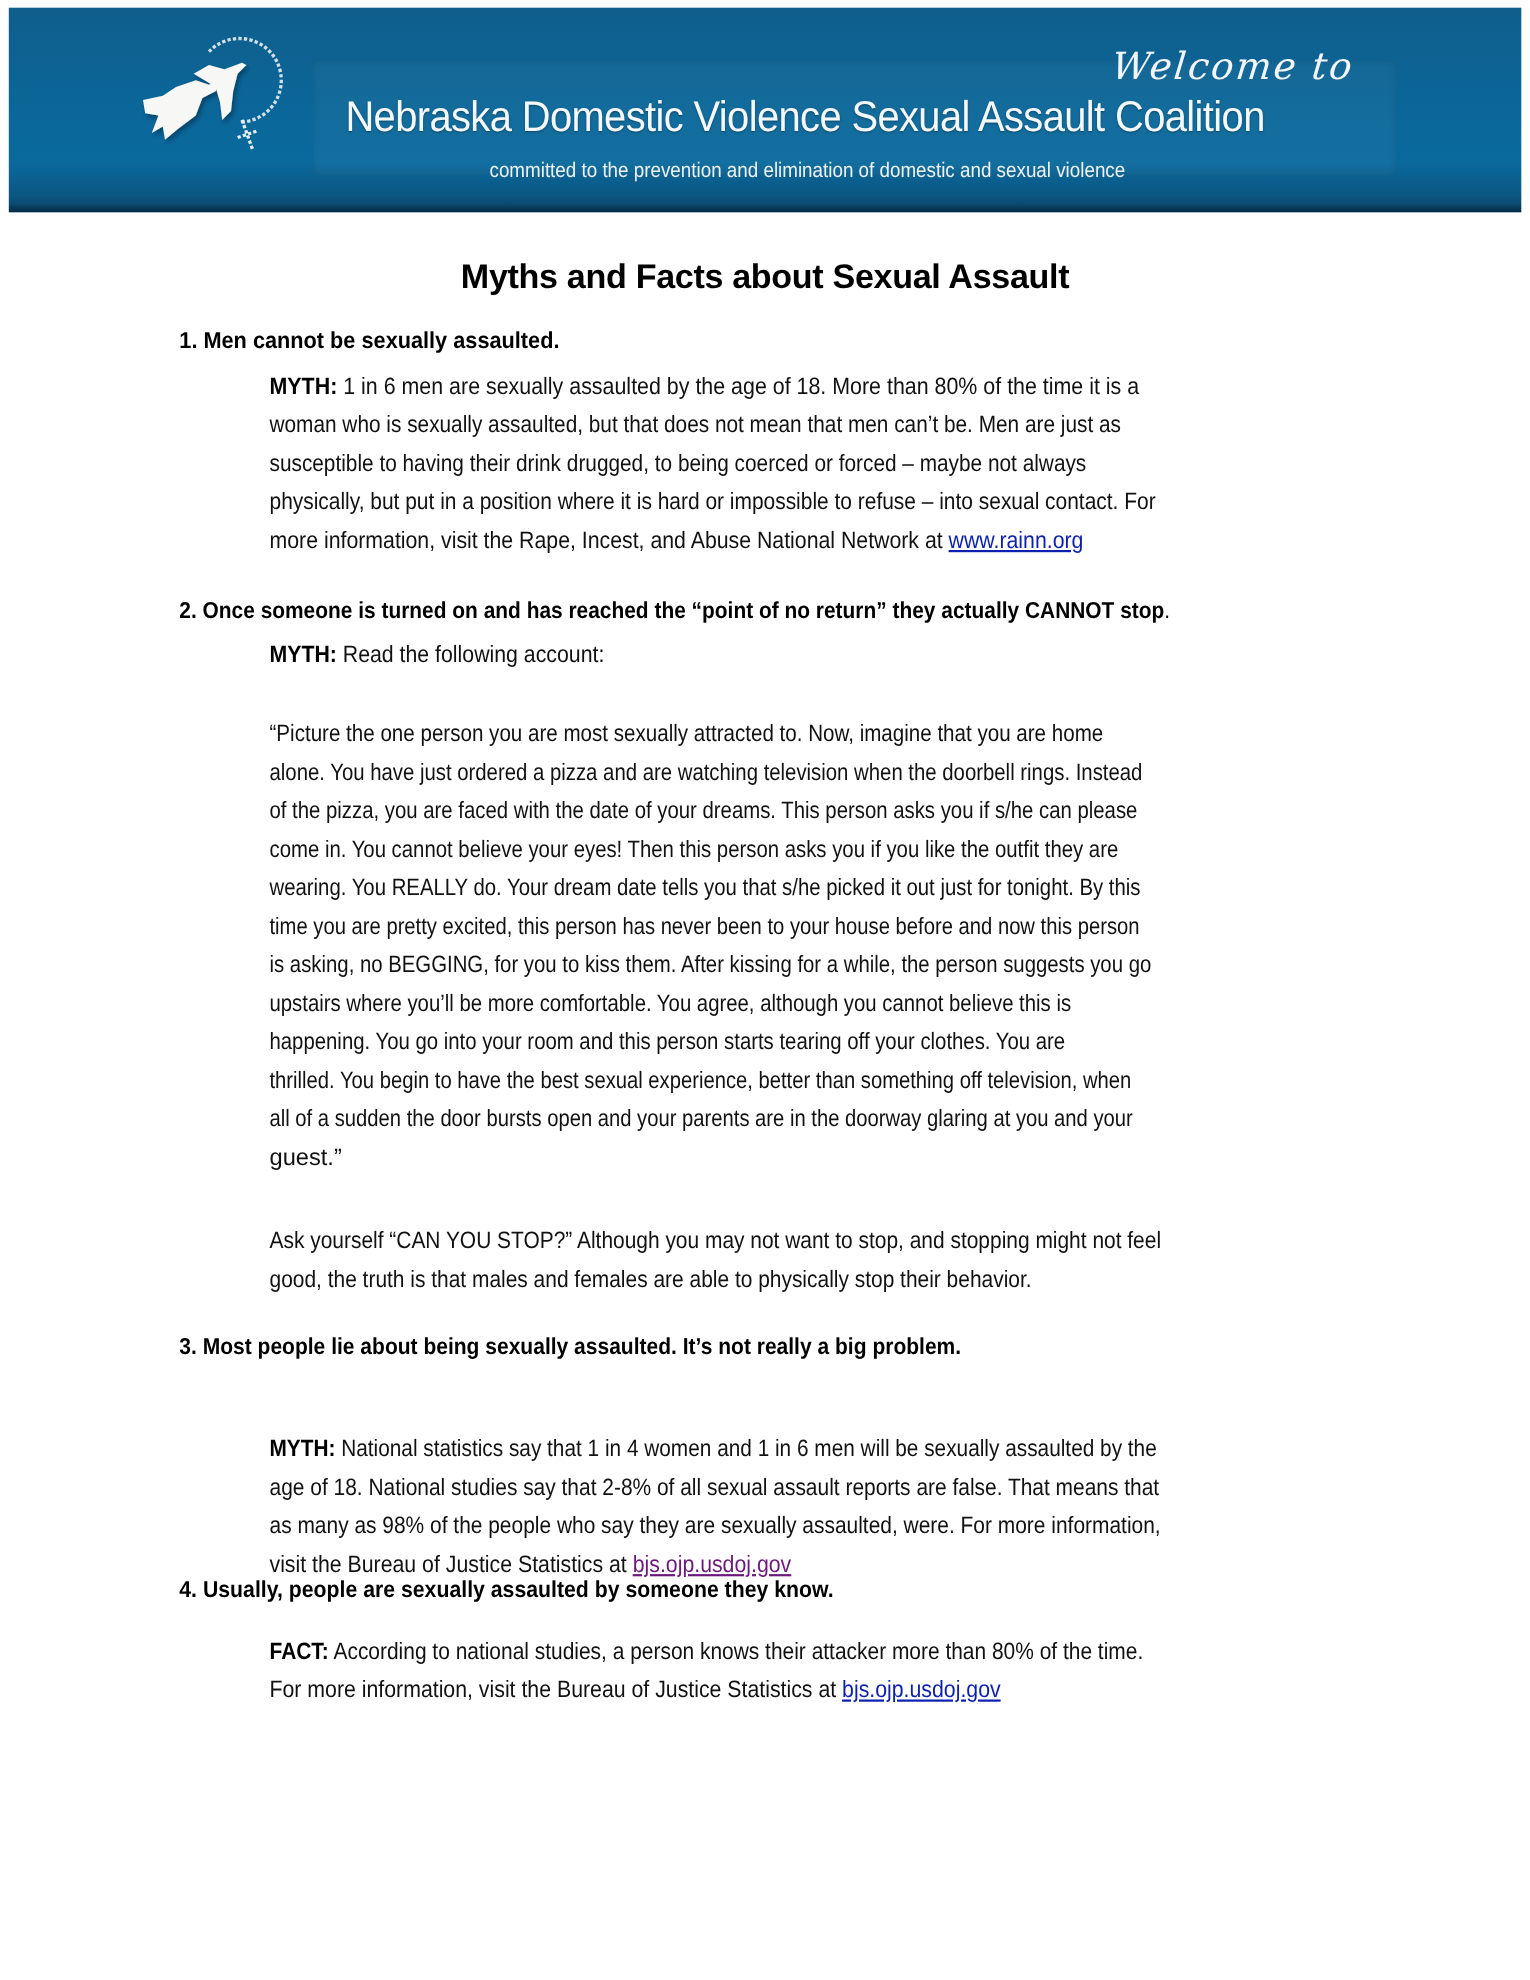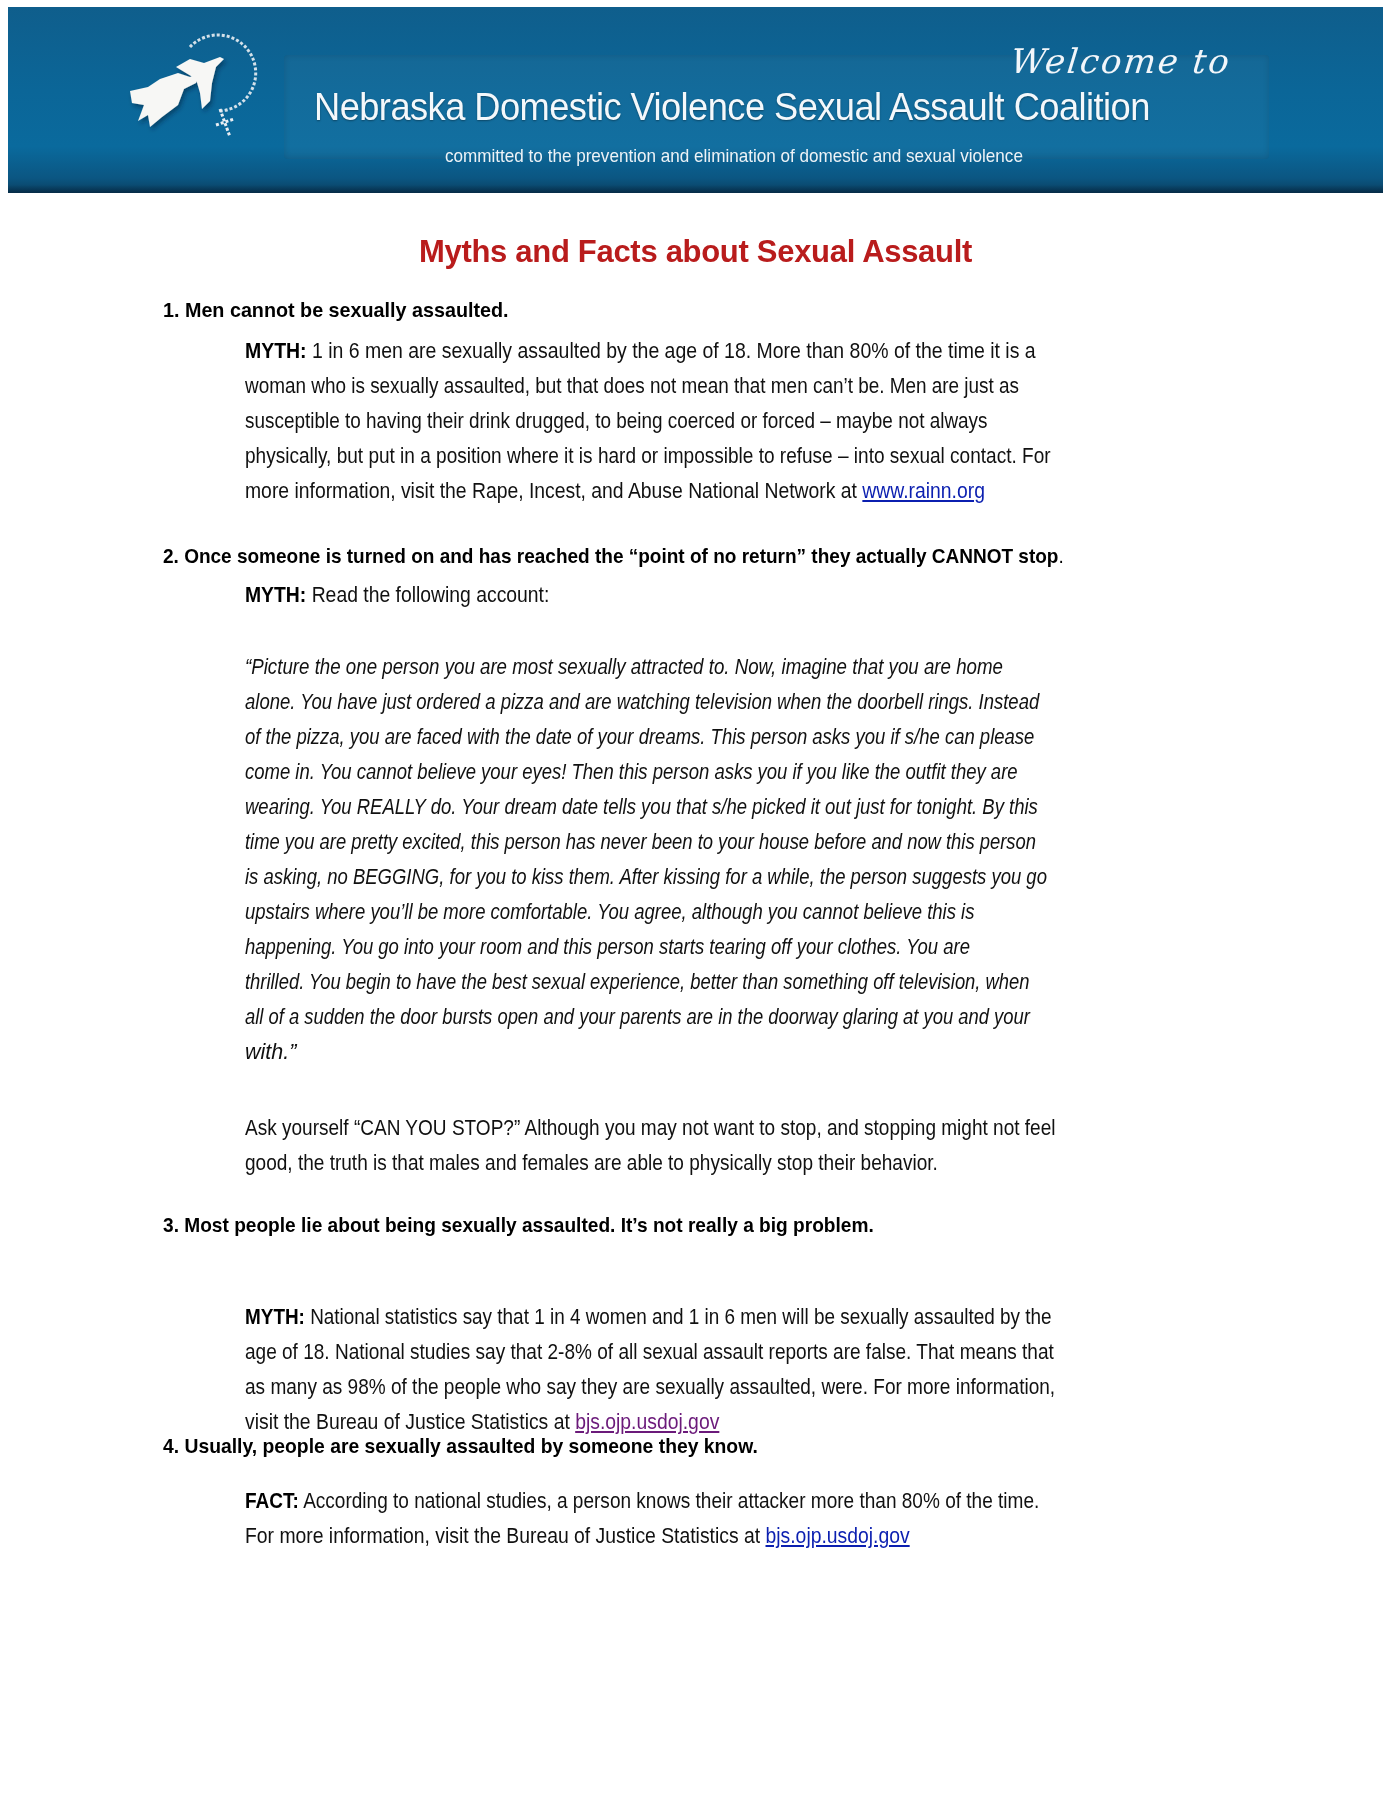--- a/index.html
+++ b/index.html
@@ -17,28 +17,28 @@
   .welcome { position: absolute; right: 152px; top: 34px; color: #f2f6fa;
              font-family: "DejaVu Serif", serif; font-style: italic; font-size: 34px;
              letter-spacing: 2px; transform: skewX(-6deg); }
   .org-name { position: absolute; left: 306px; top: 78px; color: #f4f8fb;
               font-size: 39px; letter-spacing: -0.6px; transform: scaleX(0.93); transform-origin: left top;
               white-space: nowrap; text-shadow: 0 1px 2px rgba(0,0,0,0.35); }
   .tagline { position: absolute; left: 437px; top: 138px; color: #eef3f7;
              font-size: 19px; white-space: nowrap; transform: scaleX(0.9); transform-origin: left top; }
 
   .doc-title { position: absolute; left: 0; width: 1391px; top: 234px; text-align: center;
-               font-weight: bold; font-size: 31px; color: #b91c1c; letter-spacing: -0.3px; }
+               font-weight: bold; font-size: 31px; color: #000000; letter-spacing: -0.3px; }
   .section-heading { position: absolute; left: 163px; font-weight: bold; font-size: 21px;
                      color: #000; white-space: nowrap; transform: scaleX(0.94); transform-origin: left top; }
   .para { position: absolute; left: 245px; width: 1000px; font-size: 21.5px; line-height: 35px;
           color: #111; }
   .para .line { display: block; white-space: nowrap; transform-origin: left top; }
   .label { font-weight: bold; color: #000; }
-  .italic { font-style: italic; }
+  .italic { }
   a { text-decoration: underline; }
   .link-blue { color: #1a0dab; color: #0b1fb0; }
   .link-purple { color: #6b1a7a; }
 </style>
 </head>
 <body>
 
 <div class="banner">
   <div class="banner-panel"></div>
   <svg class="logo" viewBox="0 0 140 120">
@@ -83,21 +83,21 @@
   <span class="line" style="transform:scaleX(0.86)">alone. You have just ordered a pizza and are watching television when the doorbell rings. Instead</span>
   <span class="line" style="transform:scaleX(0.86)">of the pizza, you are faced with the date of your dreams. This person asks you if s/he can please</span>
   <span class="line" style="transform:scaleX(0.86)">come in. You cannot believe your eyes! Then this person asks you if you like the outfit they are</span>
   <span class="line" style="transform:scaleX(0.86)">wearing. You REALLY do. Your dream date tells you that s/he picked it out just for tonight. By this</span>
   <span class="line" style="transform:scaleX(0.855)">time you are pretty excited, this person has never been to your house before and now this person</span>
   <span class="line" style="transform:scaleX(0.86)">is asking, no BEGGING, for you to kiss them. After kissing for a while, the person suggests you go</span>
   <span class="line" style="transform:scaleX(0.86)">upstairs where you’ll be more comfortable. You agree, although you cannot believe this is</span>
   <span class="line" style="transform:scaleX(0.86)">happening. You go into your room and this person starts tearing off your clothes. You are</span>
   <span class="line" style="transform:scaleX(0.855)">thrilled. You begin to have the best sexual experience, better than something off television, when</span>
   <span class="line" style="transform:scaleX(0.855)">all of a sudden the door bursts open and your parents are in the doorway glaring at you and your</span>
-  <span class="line">with.”</span>
+  <span class="line">guest.”</span>
 </div>
 <div class="para" style="top:1111px">
   <span class="line" style="transform:scaleX(0.885)">Ask yourself “CAN YOU STOP?” Although you may not want to stop, and stopping might not feel</span>
   <span class="line" style="transform:scaleX(0.885)">good, the truth is that males and females are able to physically stop their behavior.</span>
 </div>
 
 <div class="section-heading" style="top:1213px; transform:scaleX(0.91)">3. Most people lie about being sexually assaulted. It’s not really a big problem.</div>
 <div class="para" style="top:1300px">
   <span class="line" style="transform:scaleX(0.88)"><span class="label">MYTH:</span><span> National statistics say that 1 in 4 women and 1 in 6 men will be sexually assaulted by the</span></span>
   <span class="line" style="transform:scaleX(0.885)">age of 18. National studies say that 2-8% of all sexual assault reports are false. That means that</span>

